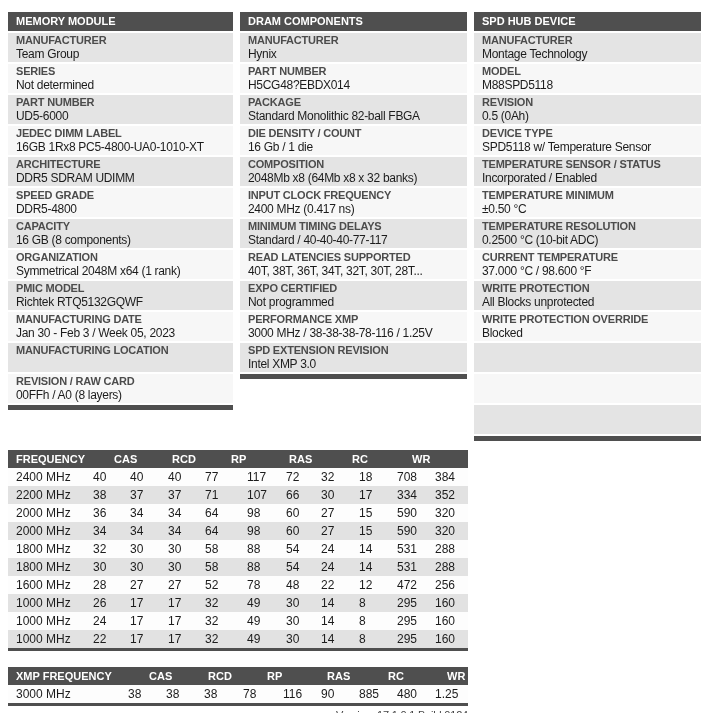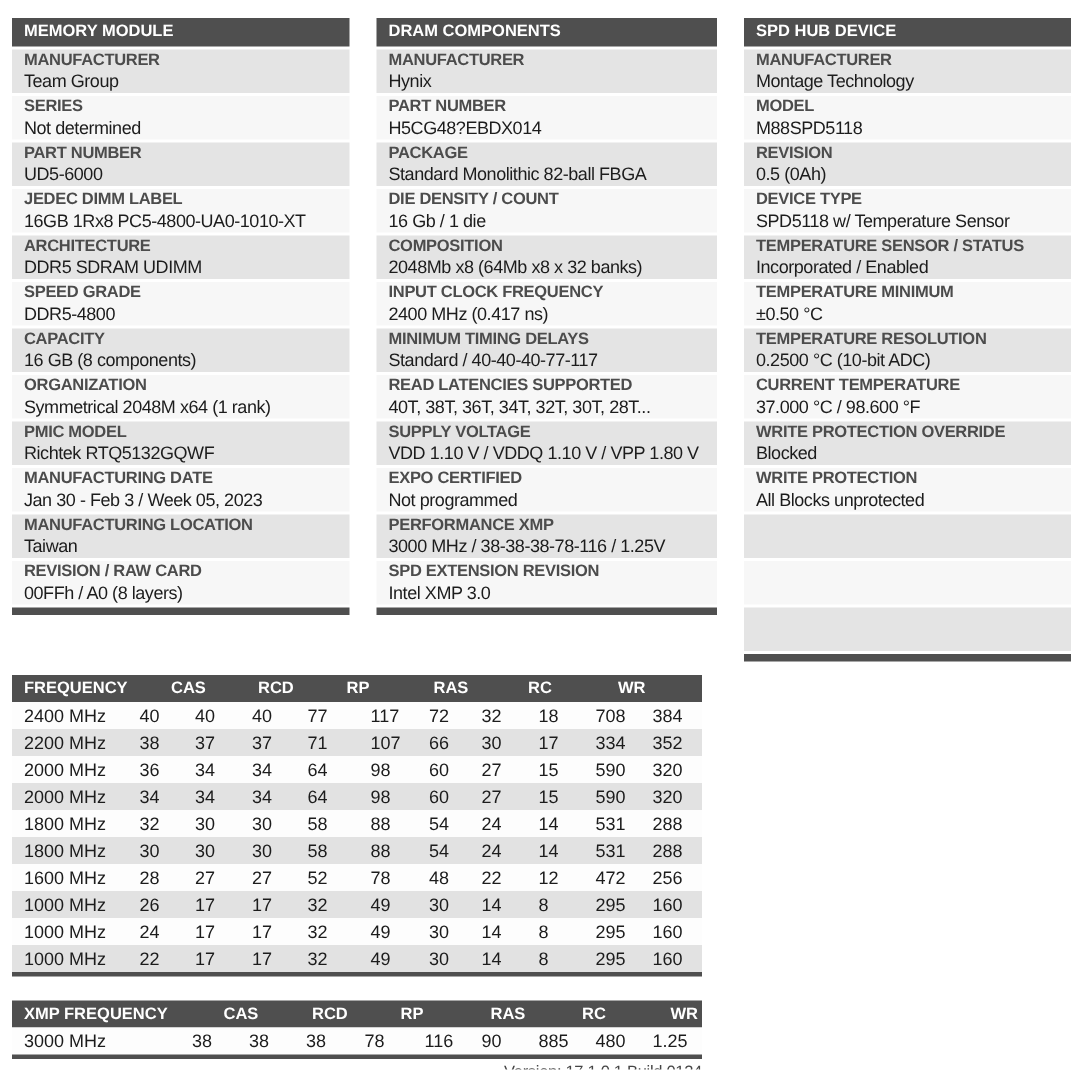--- a/index.html
+++ b/index.html
@@ -7,21 +7,21 @@
   body {
     font-family: "Liberation Sans", "DejaVu Sans", sans-serif;
     -webkit-font-smoothing: antialiased;
   }
   .page { padding: 12px 8px 0 8px; width: 714px; }
 
   
   .columns {
     display: grid;
     grid-template-columns: 225px 227px 227px;
-    column-gap: 18px;
+    column-gap: 7px;
   }
   .sec-header {
     background: #4f4f4f;
     color: #ffffff;
     font-size: 11px;
     font-weight: bold;
     line-height: 13px;
     padding: 3px 8px;
     height: 19px;
     margin-bottom: 2px;
@@ -128,21 +128,20 @@
           <div class="field">
             <div class="field-label">PMIC MODEL</div>
             <div class="field-value">Richtek RTQ5132GQWF</div>
           </div>
           <div class="field">
             <div class="field-label">MANUFACTURING DATE</div>
             <div class="field-value">Jan 30 - Feb 3 / Week 05, 2023</div>
           </div>
           <div class="field">
             <div class="field-label">MANUFACTURING LOCATION</div>
-            <div class="field-value">Taiwan</div>
           </div>
           <div class="field">
             <div class="field-label">REVISION / RAW CARD</div>
             <div class="field-value">00FFh / A0 (8 layers)</div>
           </div>
         </div>
         <div class="sec-bottom-bar"></div>
       </div>
       <div class="col">
         <div class="sec-header">DRAM COMPONENTS</div>
@@ -173,24 +172,20 @@
           </div>
           <div class="field">
             <div class="field-label">MINIMUM TIMING DELAYS</div>
             <div class="field-value">Standard / 40-40-40-77-117</div>
           </div>
           <div class="field">
             <div class="field-label">READ LATENCIES SUPPORTED</div>
             <div class="field-value">40T, 38T, 36T, 34T, 32T, 30T, 28T...</div>
           </div>
           <div class="field">
-            <div class="field-label">SUPPLY VOLTAGE</div>
-            <div class="field-value">VDD 1.10 V / VDDQ 1.10 V / VPP 1.80 V</div>
-          </div>
-          <div class="field">
             <div class="field-label">EXPO CERTIFIED</div>
             <div class="field-value">Not programmed</div>
           </div>
           <div class="field">
             <div class="field-label">PERFORMANCE XMP</div>
             <div class="field-value">3000 MHz / 38-38-38-78-116 / 1.25V</div>
           </div>
           <div class="field">
             <div class="field-label">SPD EXTENSION REVISION</div>
             <div class="field-value">Intel XMP 3.0</div>
@@ -227,26 +222,26 @@
           </div>
           <div class="field">
             <div class="field-label">TEMPERATURE RESOLUTION</div>
             <div class="field-value">0.2500 °C (10-bit ADC)</div>
           </div>
           <div class="field">
             <div class="field-label">CURRENT TEMPERATURE</div>
             <div class="field-value">37.000 °C / 98.600 °F</div>
           </div>
           <div class="field">
+            <div class="field-label">WRITE PROTECTION</div>
+            <div class="field-value">All Blocks unprotected</div>
+          </div>
+          <div class="field">
             <div class="field-label">WRITE PROTECTION OVERRIDE</div>
             <div class="field-value">Blocked</div>
-          </div>
-          <div class="field">
-            <div class="field-label">WRITE PROTECTION</div>
-            <div class="field-value">All Blocks unprotected</div>
           </div>
           <div class="field"></div>
           <div class="field"></div>
           <div class="field"></div>
         </div>
         <div class="sec-bottom-bar"></div>
       </div>
     </div>
   <div class="table-block" id="freq-table">
       <div class="tbl-header freq-grid">

